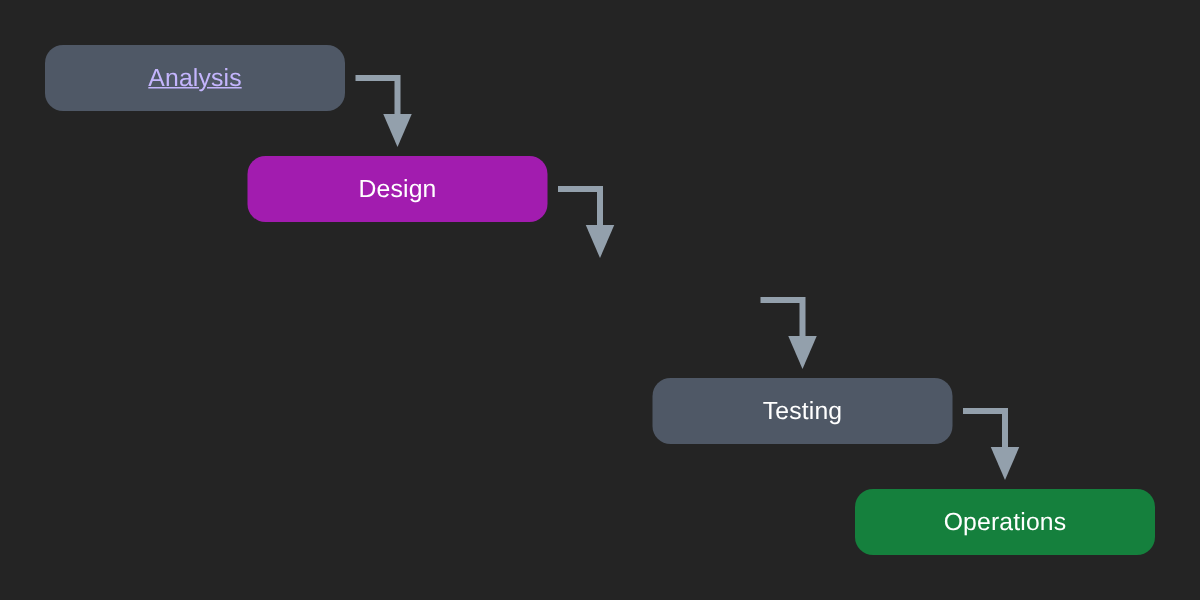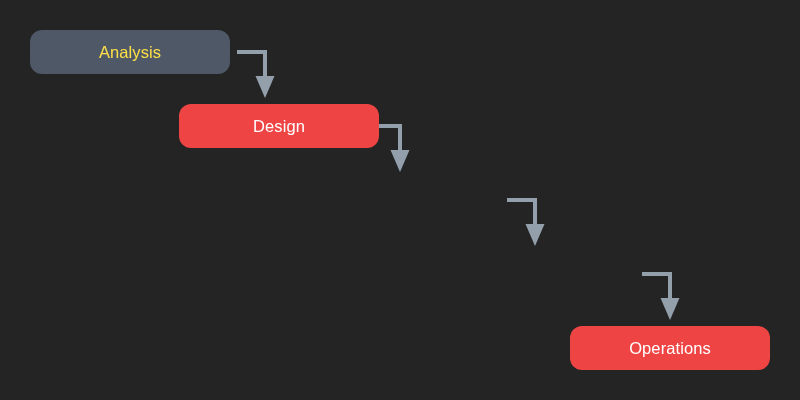--- a/index.html
+++ b/index.html
@@ -66,26 +66,29 @@
         <path d="M 507 200 H 535 V 225" fill="none" stroke="#93a0ac" stroke-width="4" stroke-linecap="butt" stroke-linejoin="miter"></path>
         <polygon points="525.5,224 544.5,224 535,246" fill="#93a0ac"></polygon>
       </g>
       <g>
         <path d="M 642 274 H 670 V 299" fill="none" stroke="#93a0ac" stroke-width="4" stroke-linecap="butt" stroke-linejoin="miter"></path>
         <polygon points="660.5,298 679.5,298 670,320" fill="#93a0ac"></polygon>
       </g>
     </svg>
 
   <div class="stage-box" style="left: 30px; top: 30px; width: 200px; height: 44px; border-radius: 12px; background: rgb(79, 88, 102);">
-    <span class="stage-label" style="color: #fde047;">Analysis</span>
+    <span class="stage-label" style="color: #c4b5fd; text-decoration: underline;">Analysis</span>
   </div>
 
-  <div class="stage-box" style="left: 165px; top: 104px; width: 200px; height: 44px; border-radius: 12px; background: #ef4444; margin-left: 14px;">
+  <div class="stage-box" style="left: 165px; top: 104px; width: 200px; height: 44px; border-radius: 12px; background: #a21caf;">
     <span class="stage-label" style="color: rgb(255, 255, 255);">Design</span>
   </div>
 
 
+  <div class="stage-box" style="left: 435px; top: 252px; width: 200px; height: 44px; border-radius: 12px; background: rgb(79, 88, 102);">
+    <span class="stage-label" style="color: rgb(255, 255, 255);">Testing</span>
+  </div>
 
-  <div class="stage-box" style="left: 570px; top: 326px; width: 200px; height: 44px; border-radius: 12px; background: #ef4444;">
+  <div class="stage-box" style="left: 570px; top: 326px; width: 200px; height: 44px; border-radius: 12px; background: #15803d;">
     <span class="stage-label" style="color: rgb(255, 255, 255);">Operations</span>
   </div>
 
 </div>
 
 </body></html>

